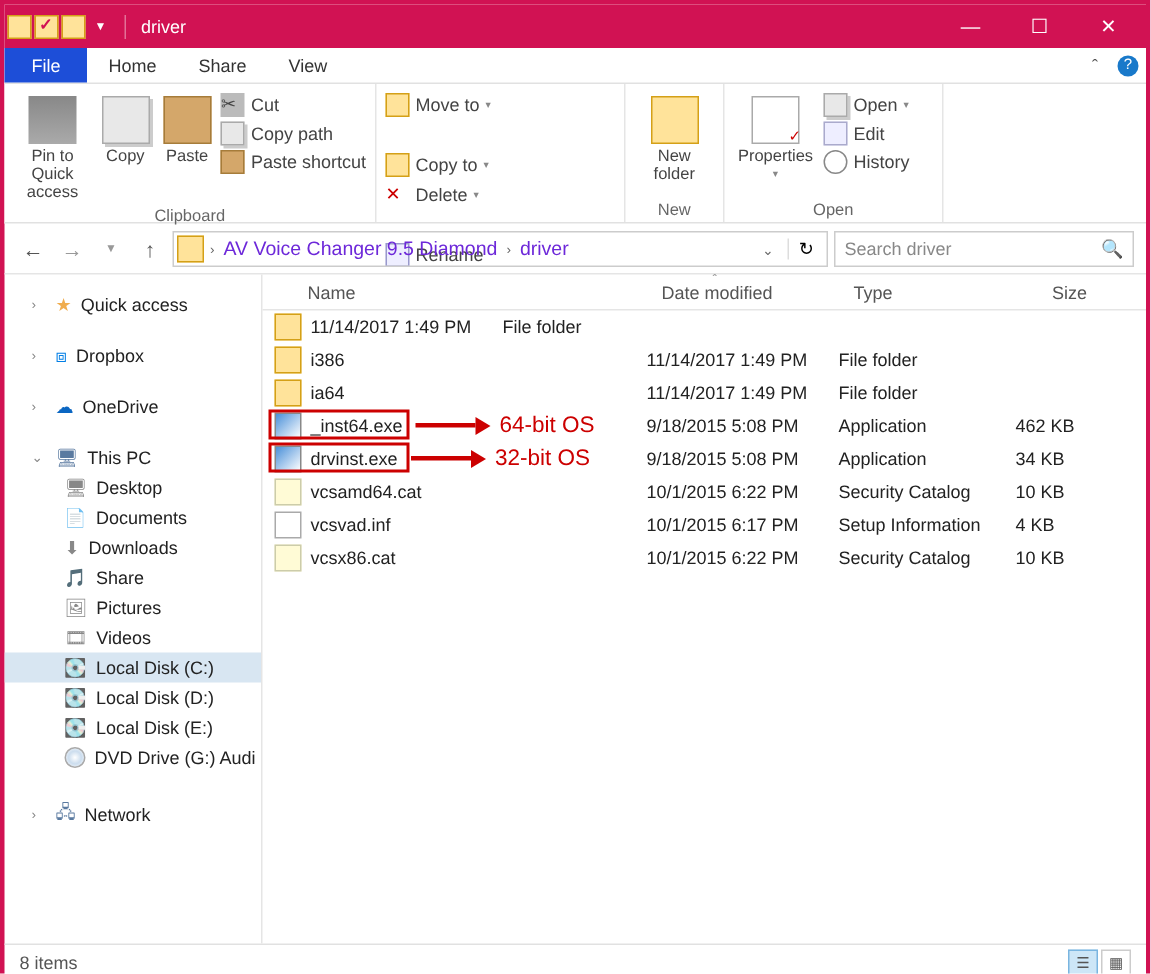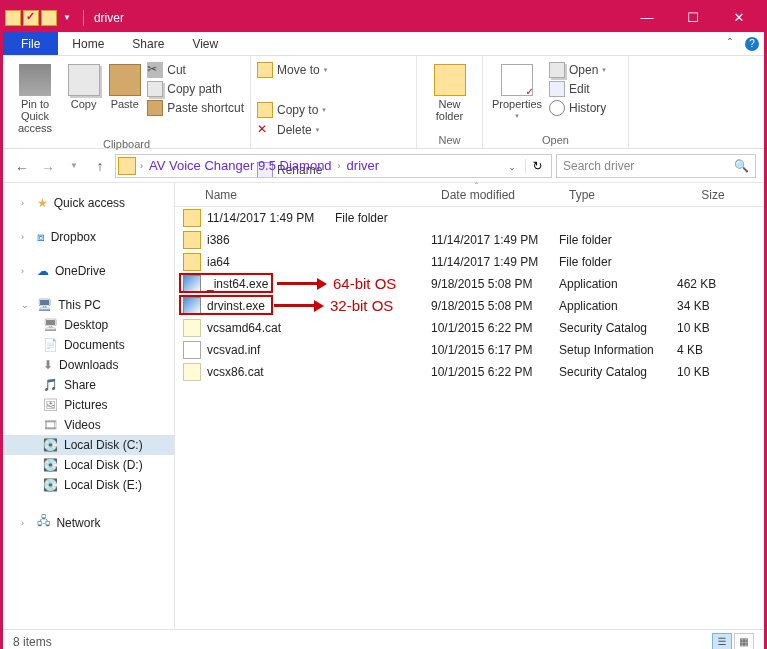--- a/index.html
+++ b/index.html
@@ -297,20 +297,24 @@
             <span>Local Disk (C:)</span>
           </div>
           <div class="side-item indent">
             <span class="ic-drive">💽</span>
             <span>Local Disk (D:)</span>
           </div>
           <div class="side-item indent">
             <span class="ic-drive">💽</span>
             <span>Local Disk (E:)</span>
           </div>
+          <div class="side-item indent">
+            <span class="ic-dvd"></span>
+            <span>DVD Drive (G:) Audi</span>
+          </div>
         </div>
     <div class="side-sep"></div>
     <div class="side-item">
           <span class="exp">›</span>
           <span class="ic-net">🖧</span>
           <span>Network</span>
         </div>
   </div>
   <div class="files">
     <div class="fheader">

